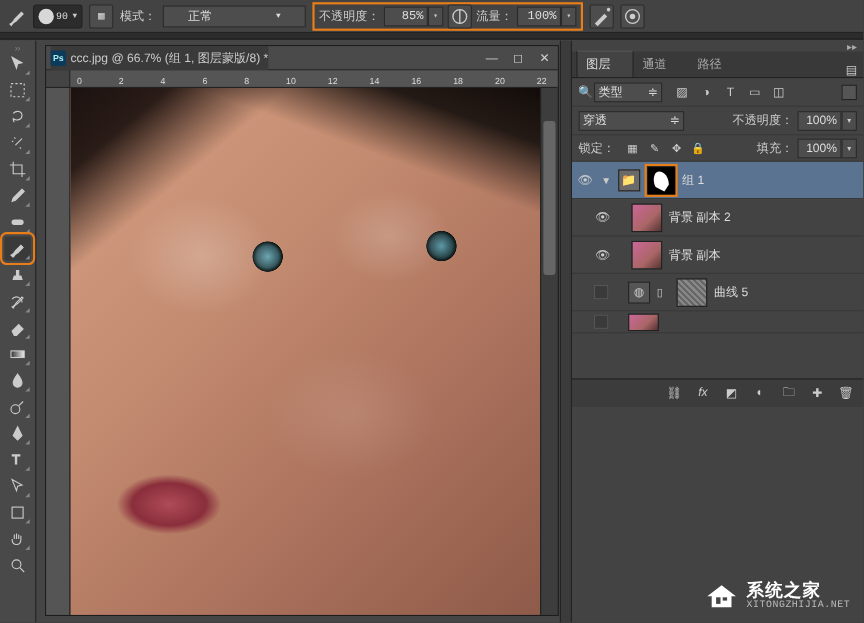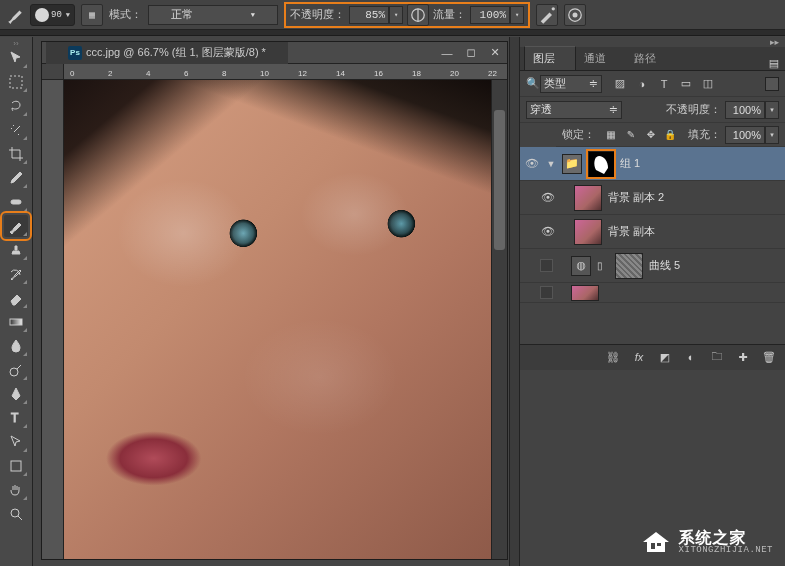--- a/index.html
+++ b/index.html
@@ -25,21 +25,21 @@
 .left-col { position: absolute; left: 0; top: 37px; width: 33px; bottom: 0; background: #494949; border-right: 1px solid #222; display: flex; flex-direction: column; align-items: center; padding-top: 2px; }
 .left-col .grip { width: 30px; height: 8px; display: flex; align-items: center; justify-content: center; color: #888; font-size: 8px; }
 .tool { width: 24px; height: 22px; display: flex; align-items: center; justify-content: center; color: #ccc; margin: 0 0 2px 0; position: relative; border-radius: 2px; }
 .tool svg { width: 16px; height: 16px; stroke: #ccc; fill: #ccc; }
 .tool.sel { outline: 2px solid #e87e1a; outline-offset: 2px; background: #3a3a3a; }
 .tool .corner { position: absolute; right: 1px; bottom: 1px; width: 0; height: 0; border-right: 4px solid #888; border-top: 4px solid transparent; }
 
 
 .doc { position: absolute; left: 41px; top: 41px; width: 467px; height: 519px; background: #3a3a3a; border: 1px solid #1c1c1c; display: flex; flex-direction: column; }
 .doc-tabbar { height: 22px; background: #4a4a4a; display: flex; align-items: center; padding-left: 4px; border-bottom: 1px solid #222; }
-.doc-tab { display: flex; align-items: center; gap: 4px; background: #3a3a3a; padding: 2px 22px; height: 22px; }
+.doc-tab { display: flex; align-items: center; gap: 4px; background: #3a3a3a; padding: 2px 0; height: 22px; }
 .doc-tab .ps { width: 14px; height: 14px; background: #0b3a5b; color: #aee; font-size: 8px; font-weight: bold; display: flex; align-items: center; justify-content: center; border-radius: 2px; }
 .doc-tab .title { color: #ccc; font-size: 11px; }
 .doc-tabbar .spacer { flex: 1; }
 .doc-wbtn { width: 24px; height: 20px; display: flex; align-items: center; justify-content: center; color: #ccc; }
 .doc-ruler-corner { width: 22px; height: 16px; background: #444; border-right: 1px solid #222; border-bottom: 1px solid #222; }
 .doc-body { display: flex; flex: 1; min-height: 0; }
 .ruler-top-row { display: flex; height: 16px; }
 .ruler-top { flex: 1; background: #555; border-bottom: 1px solid #222; display: flex; align-items: flex-end; font-size: 8px; color: #ddd; position: relative; }
 .ruler-top span { position: absolute; bottom: 1px; }
 .ruler-left { width: 22px; background: #555; border-right: 1px solid #222; }
@@ -65,21 +65,21 @@
 .panel-tabs { height: 24px; background: #393939; display: flex; align-items: flex-end; border-bottom: 1px solid #222; padding-left: 4px; gap: 0; }
 .panel-tab { padding: 4px 20px 4px 8px; color: #aaa; font-size: 11px; }
 .panel-tab.active { background: #434343; color: #ddd; border-top: 1px solid #555; border-left: 1px solid #222; border-right: 1px solid #222; }
 .panel-tabs .menu { margin-left: auto; width: 22px; display: flex; align-items: center; justify-content: center; color: #ccc; }
 .panel-row { display: flex; align-items: center; height: 26px; padding: 0 6px; gap: 4px; border-bottom: 1px solid #383838; }
 .filter-select { height: 18px; width: 62px; background: #4d4d4d; border: 1px solid #2a2a2a; color: #ddd; padding: 0 3px; font-size: 11px; display: flex; align-items: center; justify-content: space-between; }
 .filter-icons { display: flex; gap: 6px; margin-left: 6px; }
 .filter-icons .fi { width: 16px; height: 16px; display: flex; align-items: center; justify-content: center; color: #ccc; font-size: 11px; }
 .lbl { color: #ccc; font-size: 11px; }
 .opacity-combo { display: flex; align-items: center; }
-.lock-row { height: 24px; margin-left: 36px; }
+.lock-row { height: 24px; }
 .lock-row .locks { display: flex; gap: 4px; margin-left: 4px; }
 .lock-row .li { width: 16px; height: 16px; display: flex; align-items: center; justify-content: center; color: #ccc; font-size: 10px; }
 
 
 .layers { flex: 1; overflow: auto; background: #434343; }
 .layer { display: flex; align-items: center; height: 34px; border-bottom: 1px solid #383838; padding: 0 4px; gap: 6px; }
 .layer.sel { background: #5a7390; }
 .layer .vis { width: 16px; height: 16px; display: flex; align-items: center; justify-content: center; color: #ccc; }
 .layer .twirl { width: 10px; color: #ccc; font-size: 9px; text-align: center; }
 .layer .spacer-ind { width: 6px; }

